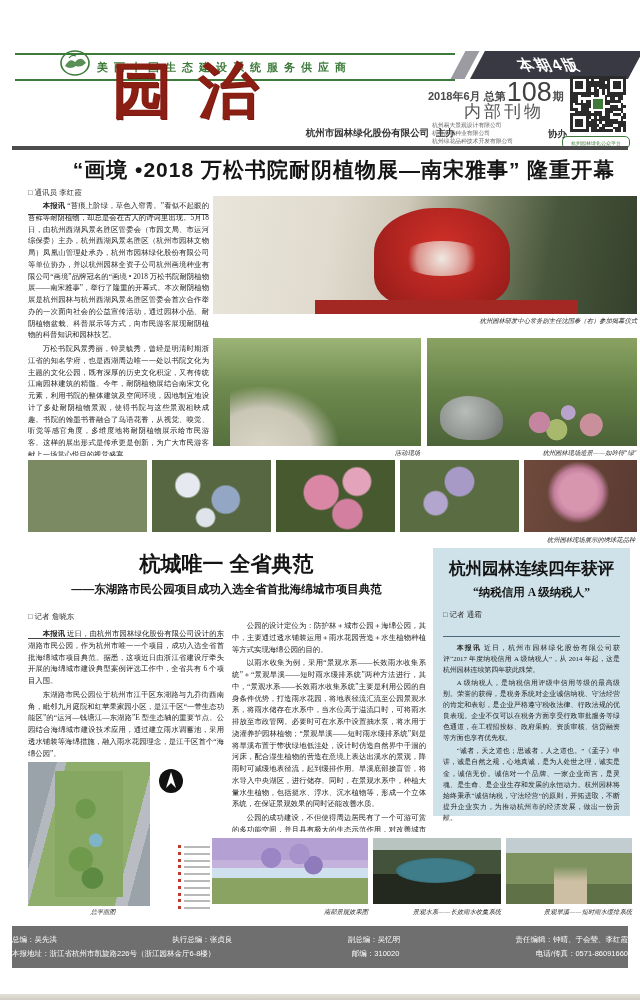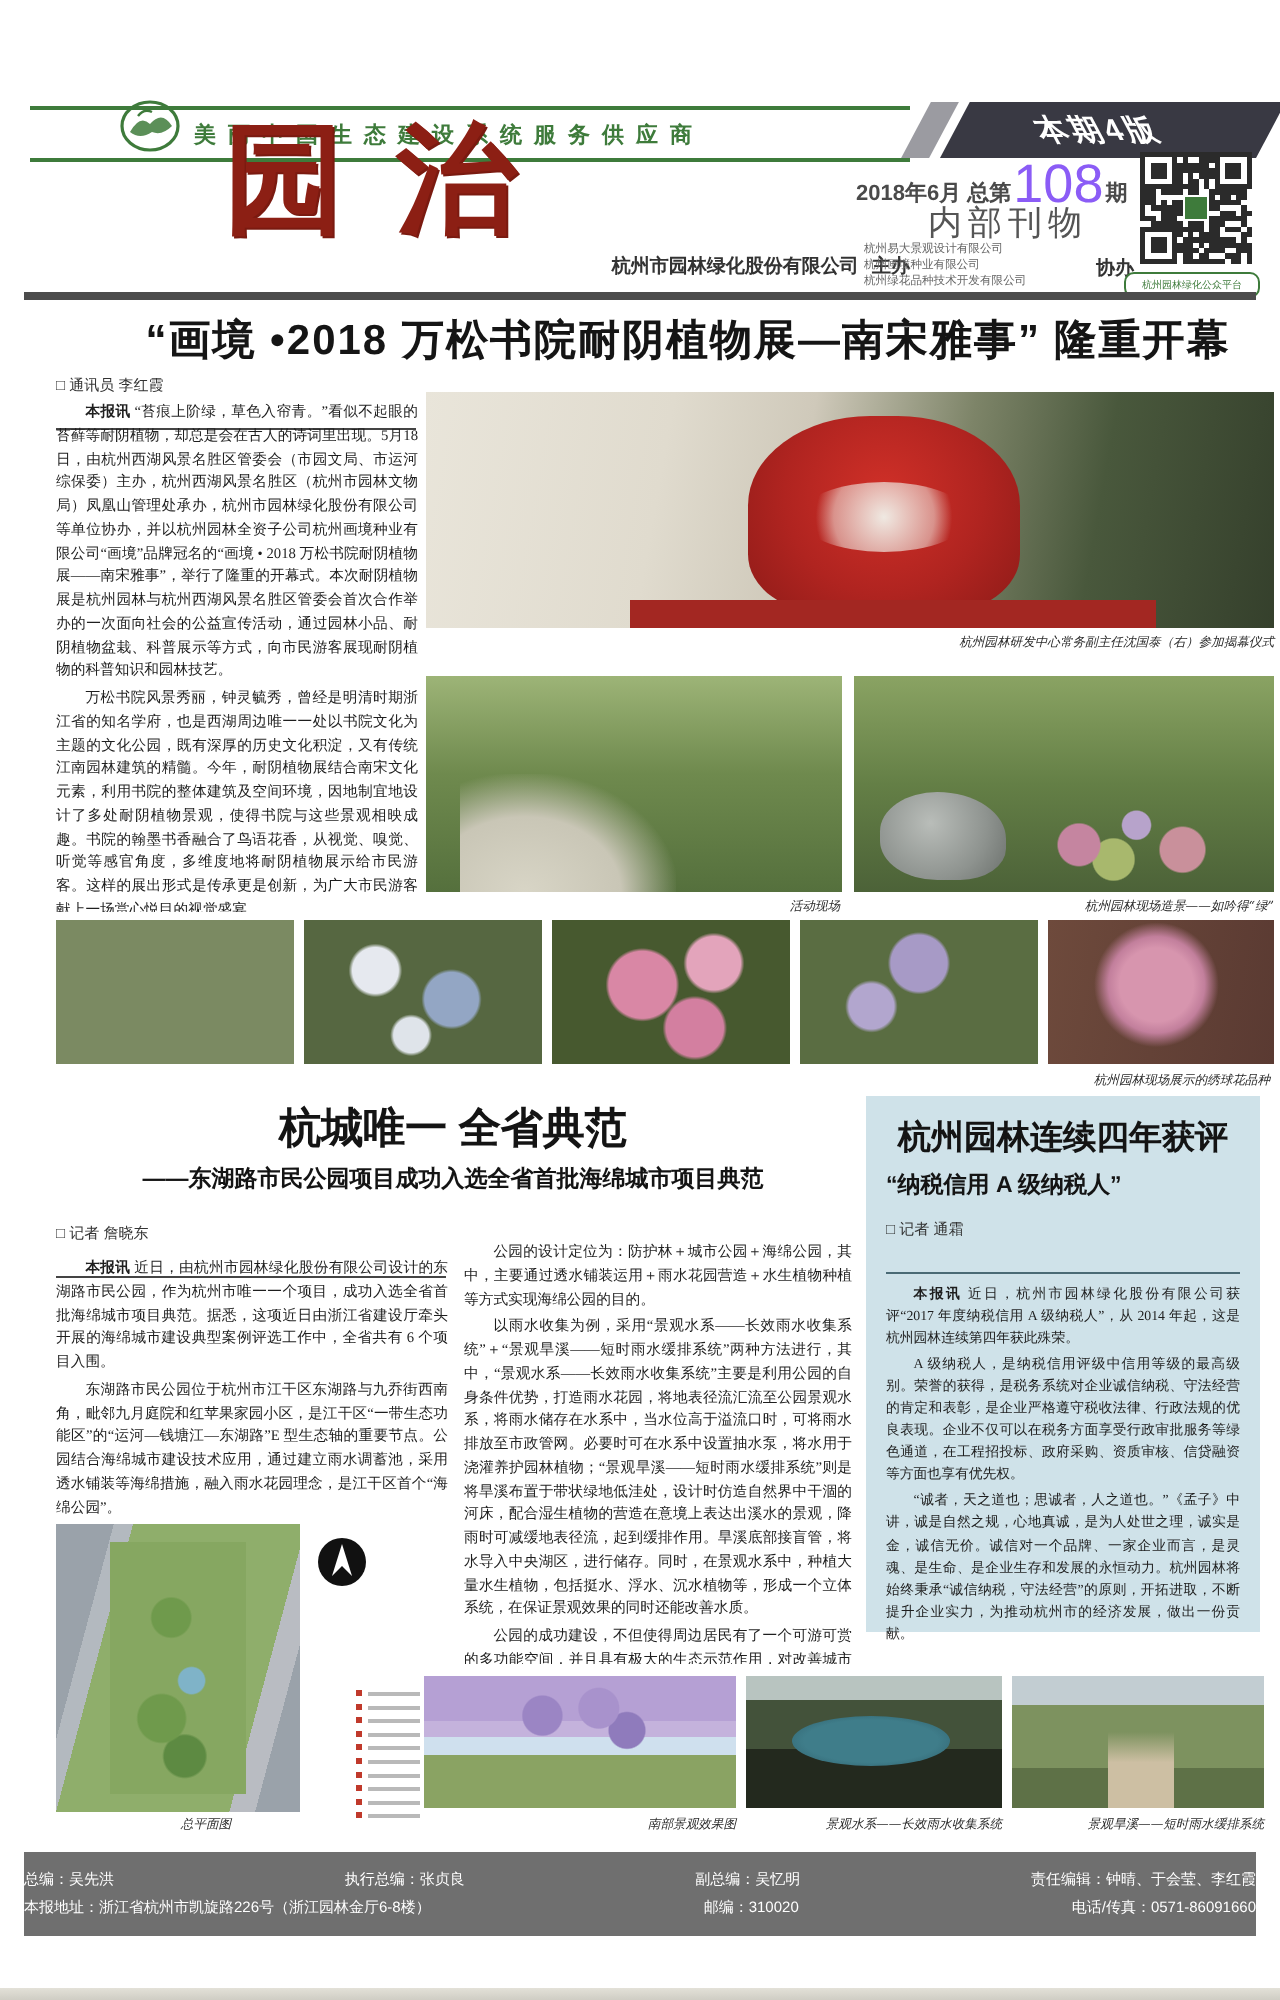--- a/index.html
+++ b/index.html
@@ -12,21 +12,21 @@
   #slogan{color:#3e7b3b;font-weight:bold;font-size:11px;letter-spacing:6px;font-family:"Liberation Sans",sans-serif;}
   #sealogo{left:58px;top:48px;width:34px;height:32px;}
   #issuebadge{right:12px;top:51px;width:158px;height:28px;background:#393943;transform:skewX(-28deg);transform-origin:bottom;}
   #issuebadge-inner{position:absolute;inset:0;display:flex;align-items:center;justify-content:center;transform:skewX(28deg);
       color:#fff;font-weight:bold;font-size:15px;font-family:"Liberation Sans",sans-serif;letter-spacing:2px;}
   #badge-stripe{right:168px;top:51px;width:14px;height:28px;background:#9b9ba1;transform:skewX(-28deg);}
   
   #mast-title{left:112px;top:60px;font-size:60px;line-height:1;color:#8c1f14;font-weight:bold;letter-spacing:26px;
       font-family:"DejaVu Serif","Liberation Serif",serif;text-shadow:1px 1px 0 #7a1a10;}
   #dateline{left:428px;top:80px;font-family:"Liberation Sans",sans-serif;color:#4a4a4a;font-weight:bold;font-size:11px;display:flex;align-items:flex-end;}
-  #dateline .big{font-size:27px;line-height:.9;color:#8b5cf6;font-weight:normal;margin:0 1px;}
+  #dateline .big{font-size:27px;line-height:.9;color:#404040;font-weight:normal;margin:0 1px;}
   #pubtype{left:464px;top:100px;font-size:17px;color:#555;font-family:"Liberation Sans",sans-serif;letter-spacing:3px;}
   #organizer-row{left:270px;top:127px;width:185px;font-size:9.5px;font-weight:bold;color:#333;font-family:"Liberation Sans",sans-serif;text-align:right;}
   #coorg{left:432px;top:122px;width:118px;font-size:5.8px;line-height:1.35;color:#666;font-family:"Liberation Sans",sans-serif;}
   #coorg-role{left:548px;top:128px;font-size:9.5px;font-weight:bold;color:#333;font-family:"Liberation Sans",sans-serif;}
   #qr{right:14px;top:76px;width:56px;height:56px;}
   #qr svg{width:100%;height:100%;}
   #qr-caption{right:10px;top:136px;width:66px;height:11px;border:1px solid #3e7b3b;border-radius:5px;
       font-size:5px;color:#3e7b3b;display:flex;align-items:center;justify-content:center;font-family:"Liberation Sans",sans-serif;}
   #toprule{left:12px;top:146px;width:616px;height:4px;background:#4c4c4c;}
   
@@ -70,21 +70,21 @@
   #fl-caption{left:380px;top:536px;width:255px;}
   
   #h2-main{left:28px;top:550px;width:397px;text-align:center;font-family:"Liberation Sans",sans-serif;font-size:21px;font-weight:bold;color:#141414;}
   #h2-sub{left:28px;top:582px;width:397px;text-align:center;font-family:"Liberation Sans",sans-serif;font-size:11.5px;font-weight:bold;color:#141414;}
   #byline2{left:28px;top:612px;width:195px;}
   #a2col1{left:28px;top:628px;width:196px;height:132px;}
   #a2col2{left:232px;top:620px;width:194px;height:212px;}
   
   #bluebox{left:433px;top:548px;width:197px;height:268px;background:#cfe2e9;padding:8px 10px;box-sizing:border-box;}
   #h3-main{text-align:center;font-family:"Liberation Sans",sans-serif;font-size:16.5px;font-weight:bold;color:#141414;margin-top:2px;}
-  #h3-sub{font-family:Liberation Sans, sans-serif;font-size:11.5px;font-weight:bold;color:#141414;margin-top:5px;}
+  #h3-sub{text-align:center;font-family:Liberation Serif, serif;font-size:11.5px;font-weight:bold;color:#141414;margin-top:5px;}
   #byline3{margin-top:10px;border-bottom-color:#4a6a75;}
   #a3col{margin-top:5px;font-size:6.9px;}
   
   #plan{left:28px;top:762px;width:122px;height:144px;
      background:linear-gradient(105deg,#9aa2aa 0 18%,#b3b9bf 18% 24%,#8fae6b 24% 78%,#b9bcc2 78% 86%,#9aa2aa 86% 100%),#8fae6b;}
   #plan .green{position:absolute;left:22%;top:6%;width:56%;height:88%;
      background:radial-gradient(circle at 45% 30%,#6f9a4c 0 10%,transparent 11%),
                 radial-gradient(circle at 60% 55%,#7fb3c8 0 8%,transparent 9%),
                 radial-gradient(circle at 38% 70%,#6f9a4c 0 12%,transparent 13%),
                 radial-gradient(circle at 55% 85%,#5d8a42 0 9%,transparent 10%),#86a761;}

